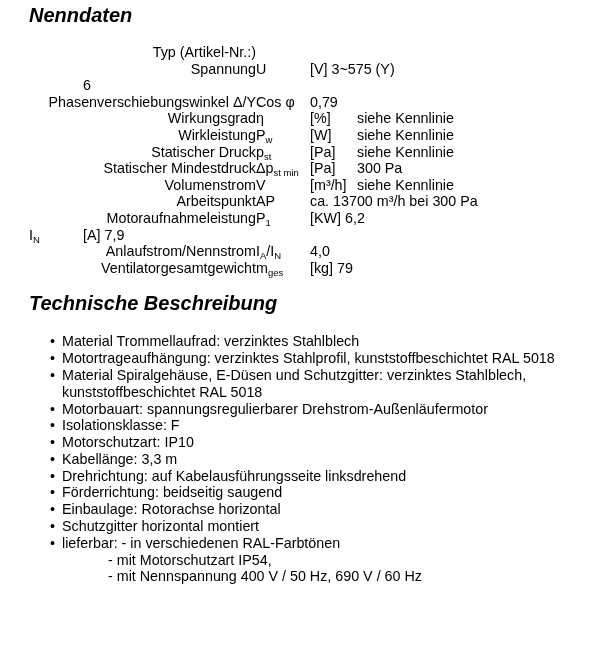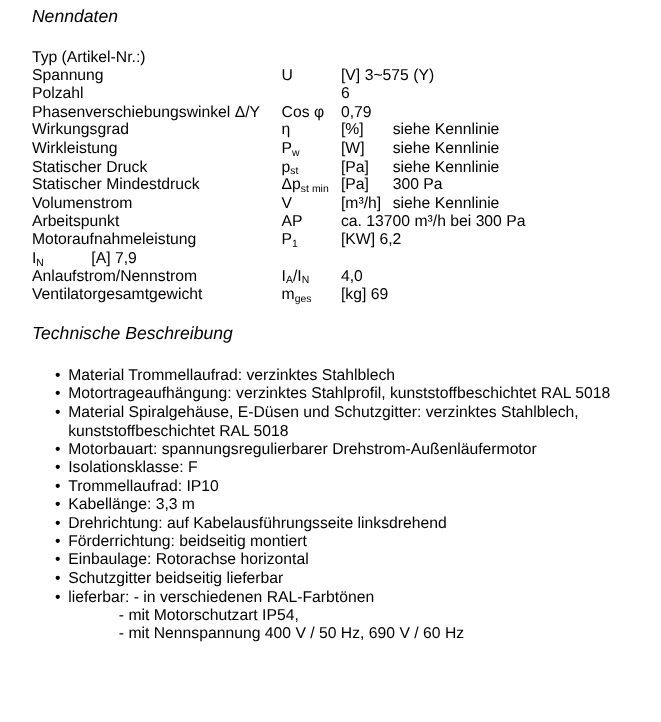--- a/index.html
+++ b/index.html
@@ -8,37 +8,37 @@
     width: 601px; height: 656px;
     background: #ffffff;
     color: #000000;
     font-family: "Liberation Sans", "DejaVu Sans", sans-serif;
     font-size: 14.3px;
     overflow: hidden;
   }
   .page { padding: 7px 0 0 29px; width: 601px; height: 656px; }
 
   .section-title {
-    font-size: 16px;
-    font-weight: normal;
+    font-size: 20px;
+    font-weight: bold;
     font-style: italic;
     line-height: 17px;
     margin: 0;
     white-space: nowrap;
   }
 
   
   .spec-table { margin-top: 20px; }
   .row {
     display: flex;
     line-height: 16.6px;
     height: 16.6px;
     white-space: nowrap;
   }
-  .lbl { width: 227px; flex: none; }
+  .lbl { width: 227px; flex: none; text-align: right; }
   .sym { width: 54px;  flex: none; }
   .sb  { font-size: 9.5px; vertical-align: -2.5px; line-height: 0; }
   .unit { margin-right: 4px; }
   .unit.empty { margin-right: 0; }
   .unit.tab { display: inline-block; min-width: 47px; margin-right: 0; }
 
   
   .tech-title { margin-top: 19px; }
   .bullets { margin-top: 21px; margin-left: 21px; }
   .bline {
@@ -64,21 +64,20 @@
         <span class="sym"></span>
         <span class="unit empty"></span>
       </div>
       <div class="row">
         <span class="lbl">Spannung</span>
         <span class="sym"><span>U</span></span>
         <span class="unit">[V]</span>
         <span class="val">3~575 (Y)</span>
       </div>
       <div class="row">
-        <span class="lbl">Polzahl</span>
         <span class="sym"></span>
         <span class="unit empty"></span>
         <span class="val">6</span>
       </div>
       <div class="row">
         <span class="lbl">Phasenverschiebungswinkel Δ/Y</span>
         <span class="sym"><span>Cos φ</span></span>
         <span class="unit empty"></span>
         <span class="val">0,79</span>
       </div>
@@ -132,37 +131,37 @@
       <div class="row">
         <span class="lbl">Anlaufstrom/Nennstrom</span>
         <span class="sym"><span>I</span><span class="sb">A</span><span>/I</span><span class="sb">N</span></span>
         <span class="unit empty"></span>
         <span class="val">4,0</span>
       </div>
       <div class="row">
         <span class="lbl">Ventilatorgesamtgewicht</span>
         <span class="sym"><span>m</span><span class="sb">ges</span></span>
         <span class="unit">[kg]</span>
-        <span class="val">69</span>
+        <span class="val">79</span>
       </div>
     </div>
 
   <h1 class="section-title tech-title">Technische Beschreibung</h1>
 
   <div class="bullets">
       <div class="bline"><span class="dot">•</span><span class="btxt">Material Trommellaufrad: verzinktes Stahlblech</span></div>
       <div class="bline"><span class="dot">•</span><span class="btxt">Motortrageaufhängung: verzinktes Stahlprofil, kunststoffbeschichtet RAL 5018</span></div>
       <div class="bline"><span class="dot">•</span><span class="btxt">Material Spiralgehäuse, E-Düsen und Schutzgitter: verzinktes Stahlblech,</span></div>
       <div class="bline"><span class="btxt">kunststoffbeschichtet RAL 5018</span></div>
       <div class="bline"><span class="dot">•</span><span class="btxt">Motorbauart: spannungsregulierbarer Drehstrom-Außenläufermotor</span></div>
       <div class="bline"><span class="dot">•</span><span class="btxt">Isolationsklasse: F</span></div>
-      <div class="bline"><span class="dot">•</span><span class="btxt">Trommellaufrad: IP10</span></div>
+      <div class="bline"><span class="dot">•</span><span class="btxt">Motorschutzart: IP10</span></div>
       <div class="bline"><span class="dot">•</span><span class="btxt">Kabellänge: 3,3 m</span></div>
       <div class="bline"><span class="dot">•</span><span class="btxt">Drehrichtung: auf Kabelausführungsseite linksdrehend</span></div>
-      <div class="bline"><span class="dot">•</span><span class="btxt">Förderrichtung: beidseitig montiert</span></div>
+      <div class="bline"><span class="dot">•</span><span class="btxt">Förderrichtung: beidseitig saugend</span></div>
       <div class="bline"><span class="dot">•</span><span class="btxt">Einbaulage: Rotorachse horizontal</span></div>
-      <div class="bline"><span class="dot">•</span><span class="btxt">Schutzgitter beidseitig lieferbar</span></div>
+      <div class="bline"><span class="dot">•</span><span class="btxt">Schutzgitter horizontal montiert</span></div>
       <div class="bline"><span class="dot">•</span><span class="btxt">lieferbar: - in verschiedenen RAL-Farbtönen</span></div>
       <div class="bline sub"><span class="btxt">- mit Motorschutzart IP54,</span></div>
       <div class="bline sub"><span class="btxt">- mit Nennspannung 400 V / 50 Hz, 690 V / 60 Hz</span></div>
     </div>
 
 </div>
 
 </body></html>

